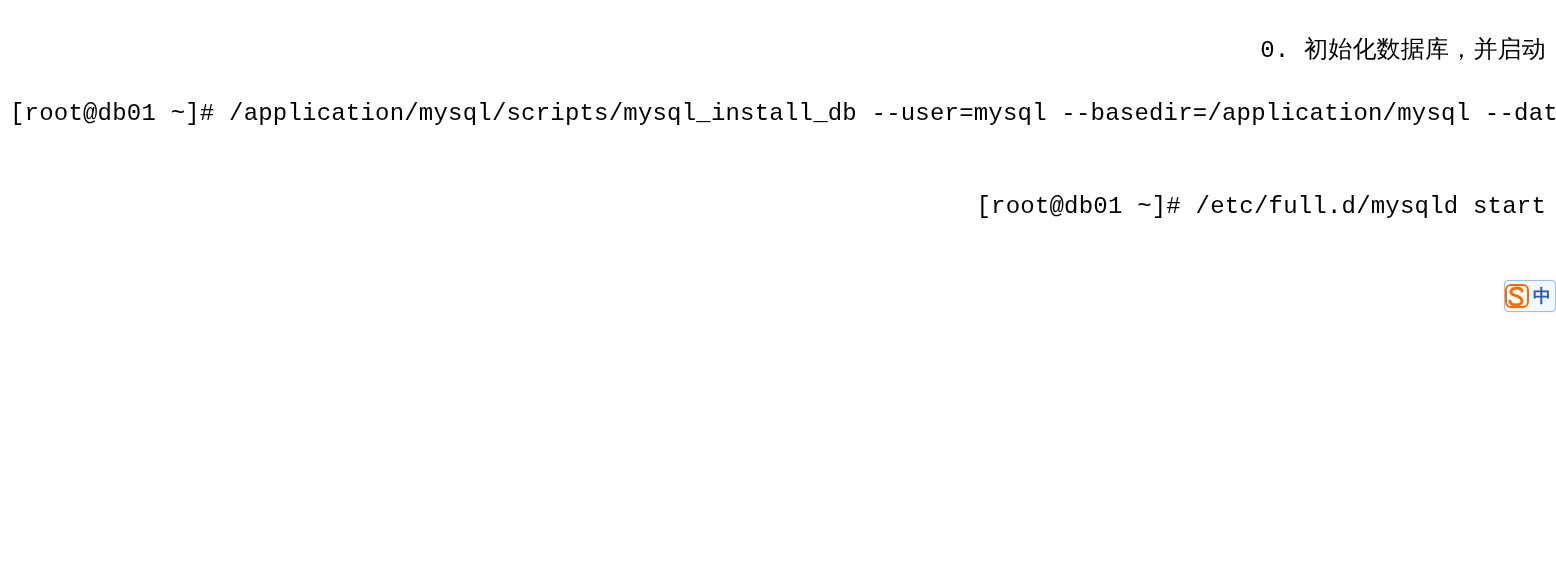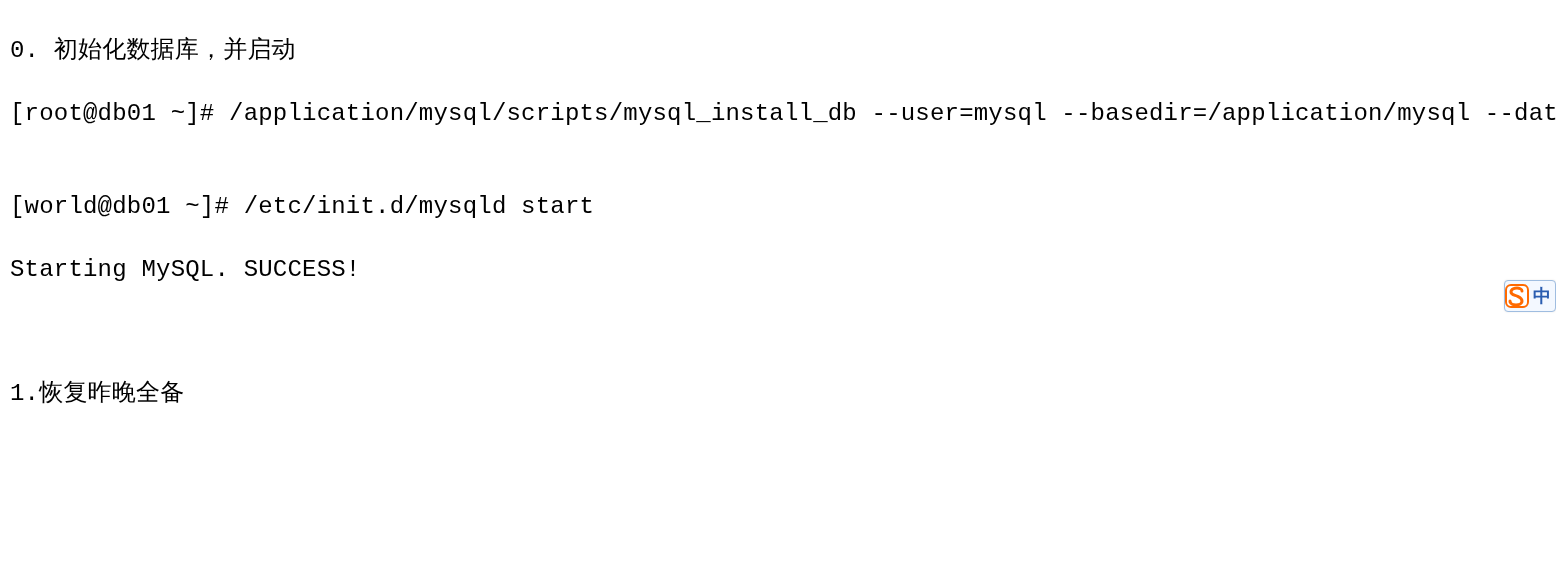--- a/index.html
+++ b/index.html
@@ -14,20 +14,21 @@
     font-family: "Courier New", Consolas, monospace;
     font-size: 24px;
     line-height: 1.3;
     color: #000000;
     white-space: pre;
     padding: 4px 10px;
     letter-spacing: 0.2px;
   }
   .line {
     display: block;
+    text-align: right;
   }
   .ime-badge {
     position: absolute;
     right: 0;
     top: 280px;
     display: flex;
     align-items: center;
     height: 30px;
     border: 1px solid #9fbde0;
     border-radius: 4px;
@@ -47,25 +48,23 @@
     font-weight: bold;
   }
 </style>
 </head>
 <body>
 
 <div class="terminal">
 <span class="line">0. 初始化数据库，并启动</span>
 <span class="line">[root@db01 ~]# /application/mysql/scripts/mysql_install_db --user=mysql --basedir=/application/mysql --datadir=/application/mysql/data</span>
 <span class="line"></span>
-<span class="line">[world@db01 ~]# /etc/init.d/mysqld start</span>
-<span class="line">Starting MySQL. SUCCESS!</span>
+<span class="line">[root@db01 ~]# /etc/full.d/mysqld start</span>
 <span class="line"></span>
 <span class="line"></span>
-<span class="line">1.恢复昨晚全备</span>
 <span class="line"></span>
 <span class="line"></span>
 
 
 
 
 
 </div>
 
 <div class="ime-badge">

